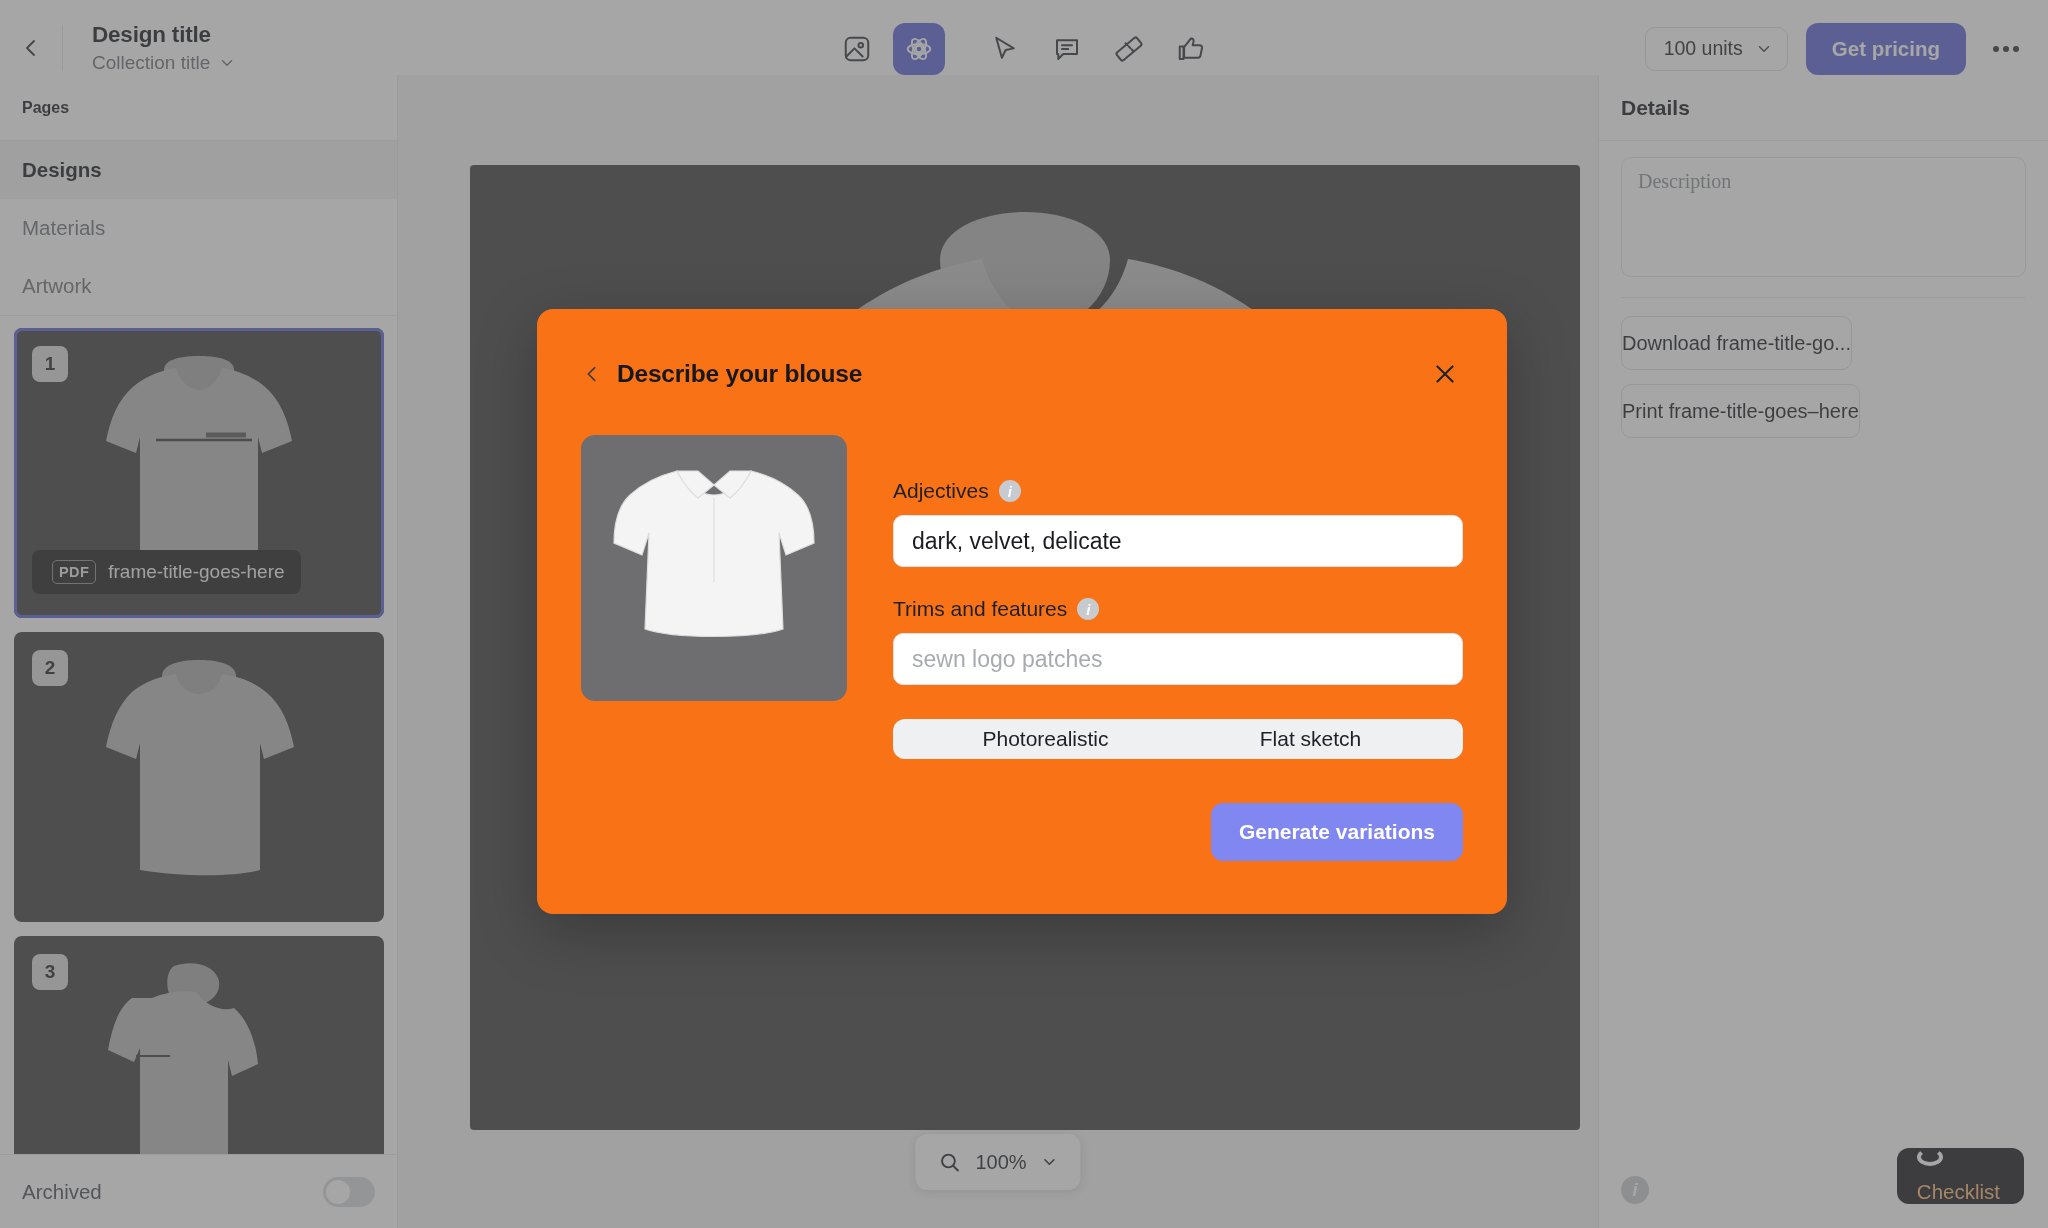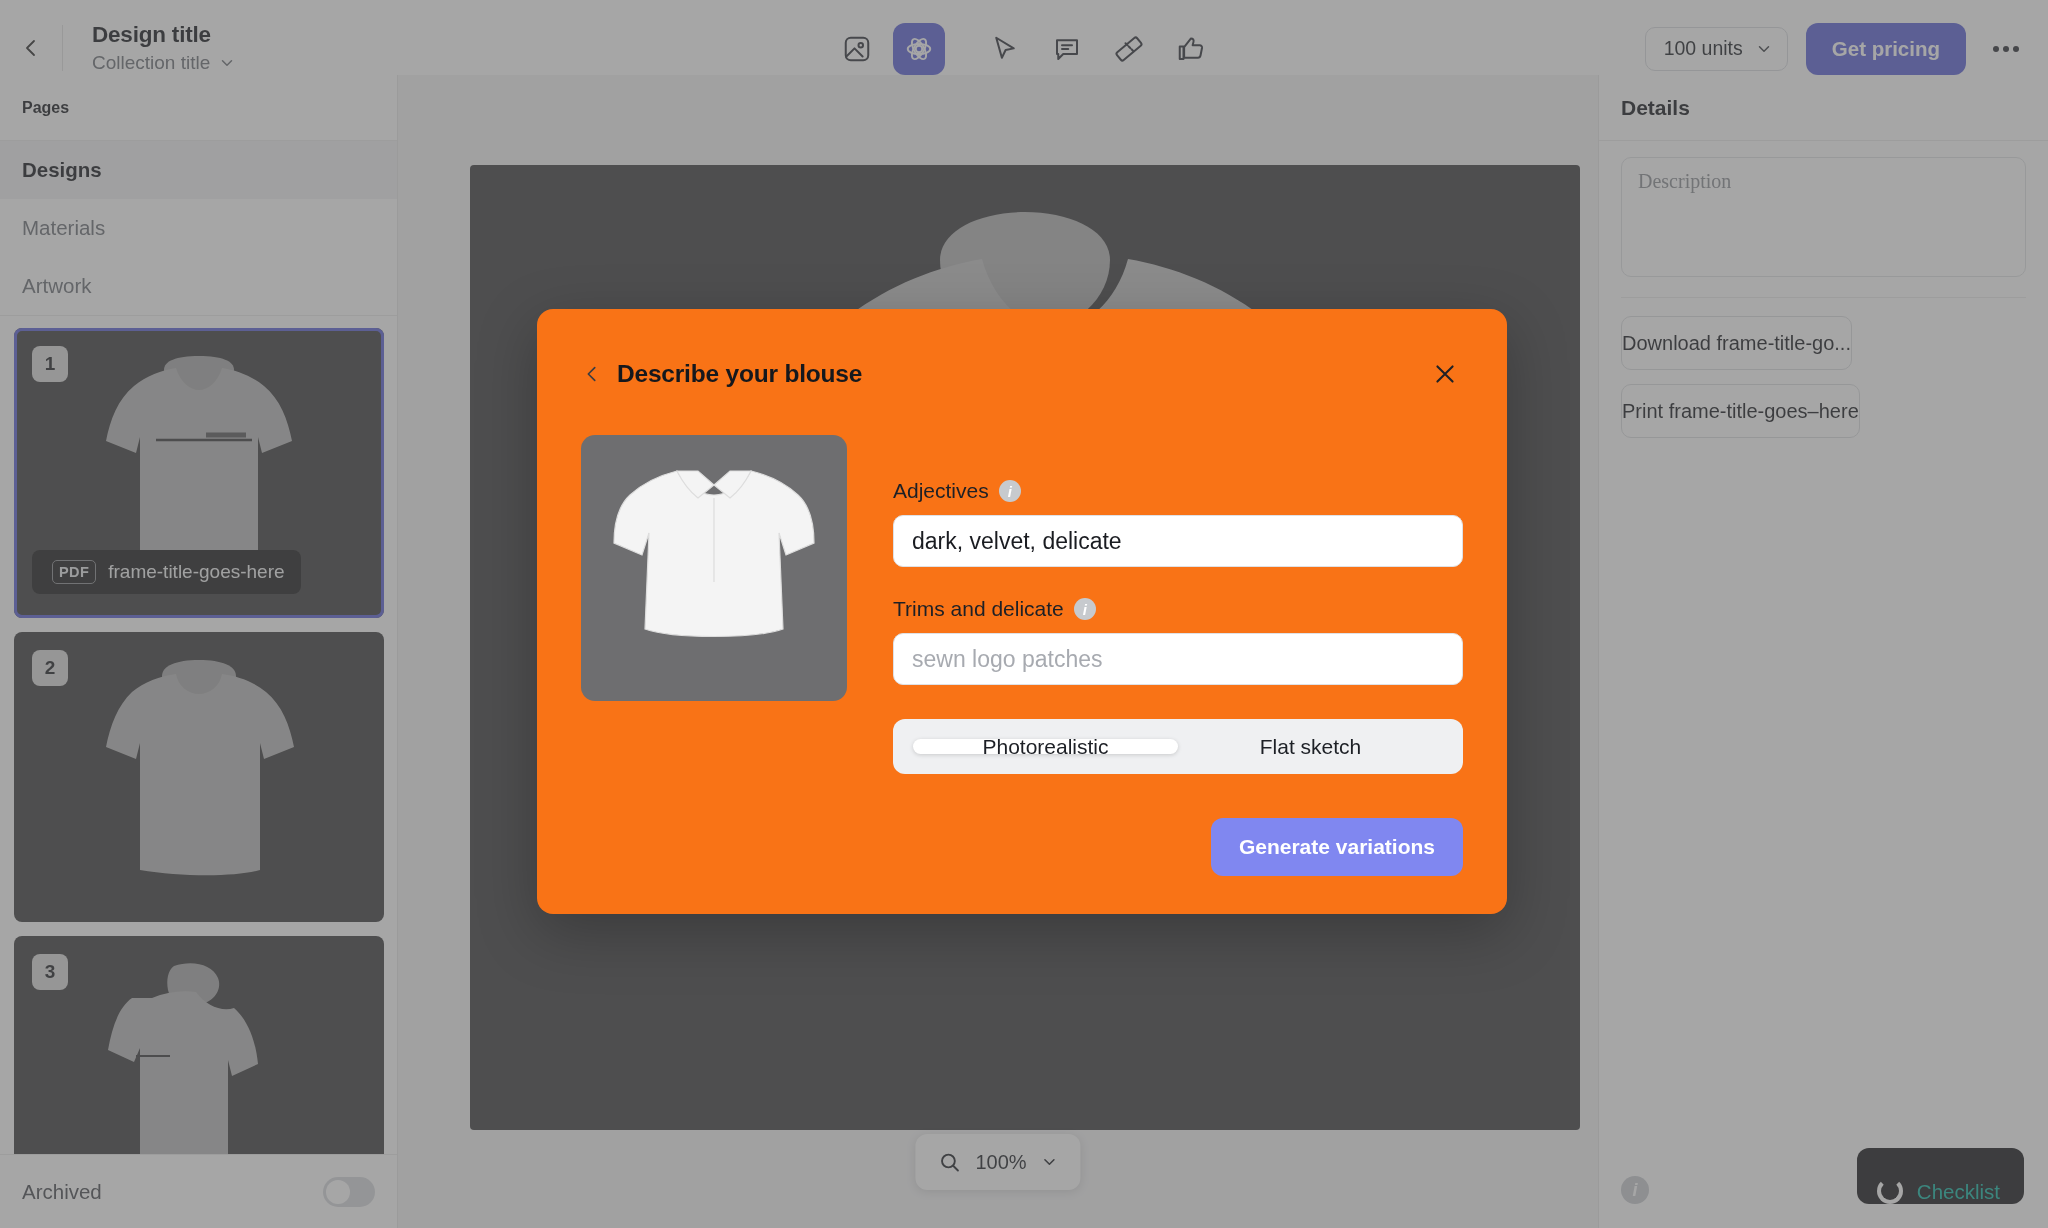--- a/index.html
+++ b/index.html
@@ -145,22 +145,22 @@
     font-family: "Liberation Sans", sans-serif;
   }
   .dt-info {
     position: absolute; left: 22px; bottom: 24px; width: 28px; height: 28px;
     border-radius: 50%; background: #c9ccd1; color: #fff;
     display: flex; align-items: center; justify-content: center;
     font-size: 18px; font-weight: 700; font-style: italic;
   }
   .checklist {
     position: absolute; right: 24px; bottom: 24px; height: 56px;
-    background: #17181b; border-radius: 12px; display: flex; align-items: flex-end;
-    gap: 14px; padding: 0 24px 0 20px; color: #14b8a6; font-size: 20.5px;
+    background: #17181b; border-radius: 12px; display: flex; align-items: flex-start;
+    gap: 14px; padding: 0 24px 0 20px; color: #fdba74; font-size: 20.5px; flex-direction: column;
   }
   .ring { width: 26px; height: 26px; border-radius: 50%; border: 4px solid #ffffff; border-top-color: transparent; }
 
   
   .overlay {
     position: absolute; inset: 0; background: rgba(92,92,92,0.55); z-index: 50;
   }
   .modal {
     position: absolute; left: 537px; top: 309px; width: 970px; height: 605px;
     background: #f97316; border-radius: 16px; z-index: 60;
@@ -184,21 +184,21 @@
     font-weight: 700; font-style: italic;
   }
   .fi {
     width: 100%; height: 52px; border: 1px solid #dfe1e5; border-radius: 10px;
     padding: 0 18px; font-size: 23px; color: #1a1c21; background: #fff;
     font-family: "Liberation Sans", sans-serif;
   }
   .fi::placeholder { color: #a7aab0; }
   .fgap { height: 30px; }
   .seg {
-    margin-top: 34px; width: 100%; height: 55px; background: #eff0f2; border-radius: 12px;
+    margin-top: 34px; width: 100%; height: 40px; background: #eff0f2; border-radius: 12px;
     display: flex; padding: 20px;
   }
   .seg-opt {
     flex: 1; border-radius: 10px; display: flex; align-items: center; justify-content: center;
     font-size: 21px; color: #1d2026;
   }
   .seg-opt.on { background: #ffffff; box-shadow: 0 1px 4px rgba(0,0,0,.16); }
   .md-foot { display: flex; justify-content: flex-end; margin-top: 44px; }
   .gen-btn {
     height: 58px; padding: 0 28px; border-radius: 12px; border: none;
@@ -418,21 +418,21 @@
       <div class="md-form">
         <div class="fl">
           <span>Adjectives</span>
           <span class="info-dot">i</span>
         </div>
         <input class="fi" type="text" value="dark, velvet, delicate" style="">
 
         <div class="fgap"></div>
 
         <div class="fl">
-          <span>Trims and delicate</span>
+          <span>Trims and features</span>
           <span class="info-dot">i</span>
         </div>
         <input class="fi" type="text" placeholder="sewn logo patches" style="">
 
         <div class="seg">
           <div class="seg-opt on">Photorealistic</div>
           <div class="seg-opt">Flat sketch</div>
         </div>
       </div>
     </div>

